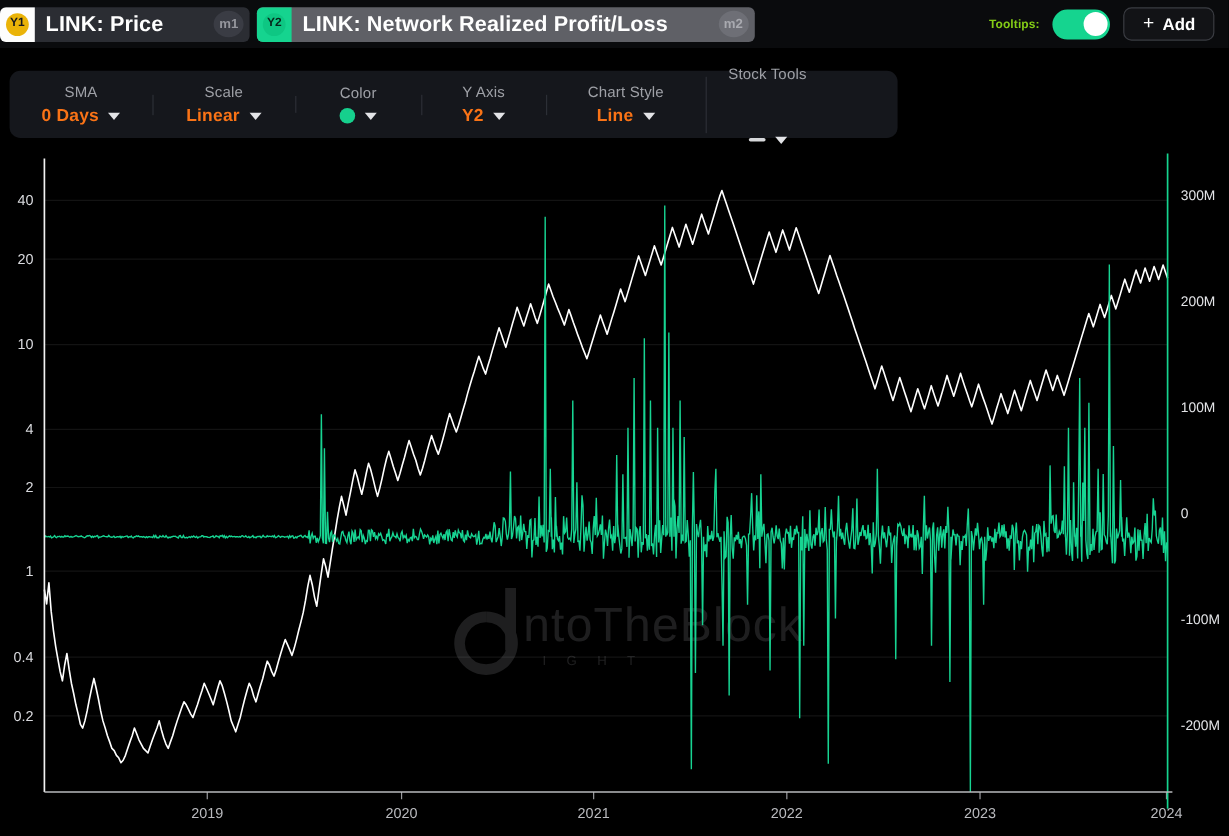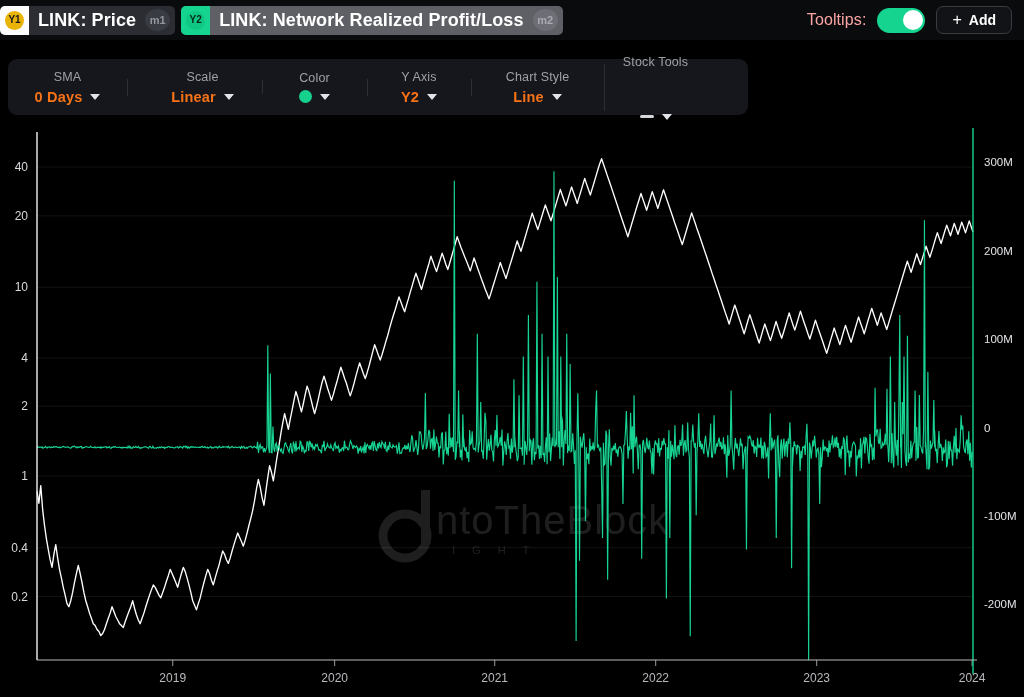--- a/index.html
+++ b/index.html
@@ -41,28 +41,28 @@
   .badge-y2 .ring{background:#0ec783;color:#06261a;}
   .chip-label{
     font-size:18px;font-weight:bold;color:#fff;
     padding:0 9px 0 9px;white-space:nowrap;letter-spacing:.1px;
   }
   .chip-m{
     font-size:11px;font-weight:bold;color:#a9aab0;
     background:#6e6f76;
     border-radius:50%;
     width:25px;height:22px;margin-right:5px;
-    display:flex;align-items:center;justify-content:center;
+    display:flex;align-items:center;justify-content:center;margin-left:33px;
   }
   .chip.active .chip-m{background:#3a3c44;color:#95969d;}
 
   .topbar-right{
     margin-left:auto;display:flex;align-items:center;gap:11px;padding-right:12px;
   }
-  .tooltips-label{font-size:16px;color:#fca5a5;font-weight:normal;letter-spacing:.1px;}
+  .tooltips-label{font-size:10px;color:#84cc16;font-weight:bold;letter-spacing:.1px;}
   .toggle{
     width:48px;height:25px;border-radius:13px;background:#15d48f;
     position:relative;cursor:pointer;
   }
   .toggle .knob{
     position:absolute;top:2.5px;right:2.5px;width:20px;height:20px;
     border-radius:50%;background:#fff;
   }
   .add-btn{
     display:flex;align-items:center;gap:7px;
@@ -80,21 +80,21 @@
     display:flex;align-items:center;
   }
   .tool{
     display:flex;flex-direction:column;align-items:center;justify-content:center;
     position:relative;cursor:pointer;
   }
   .tool + .tool::before{
     content:"";position:absolute;left:0;top:9px;bottom:9px;width:1px;background:#2c2f36;
   }
   .t-sma{width:119px;}
-  .t-scale{width:119px;padding-left:16px;}
+  .t-scale{width:119px;}
   .t-color{width:105px;}
   .t-yaxis{width:104px;}
   .t-style{width:133px;}
   .t-stock{width:103px;gap:40px;}
   .t-vis{width:96px;}
   .tool-title{font-size:12.5px;color:#9ea0a6;margin-bottom:5px;letter-spacing:.15px;}
   .tool-val{
     display:flex;align-items:center;gap:8px;
     font-size:14.5px;color:#f97316;font-weight:bold;letter-spacing:.2px;
   }

